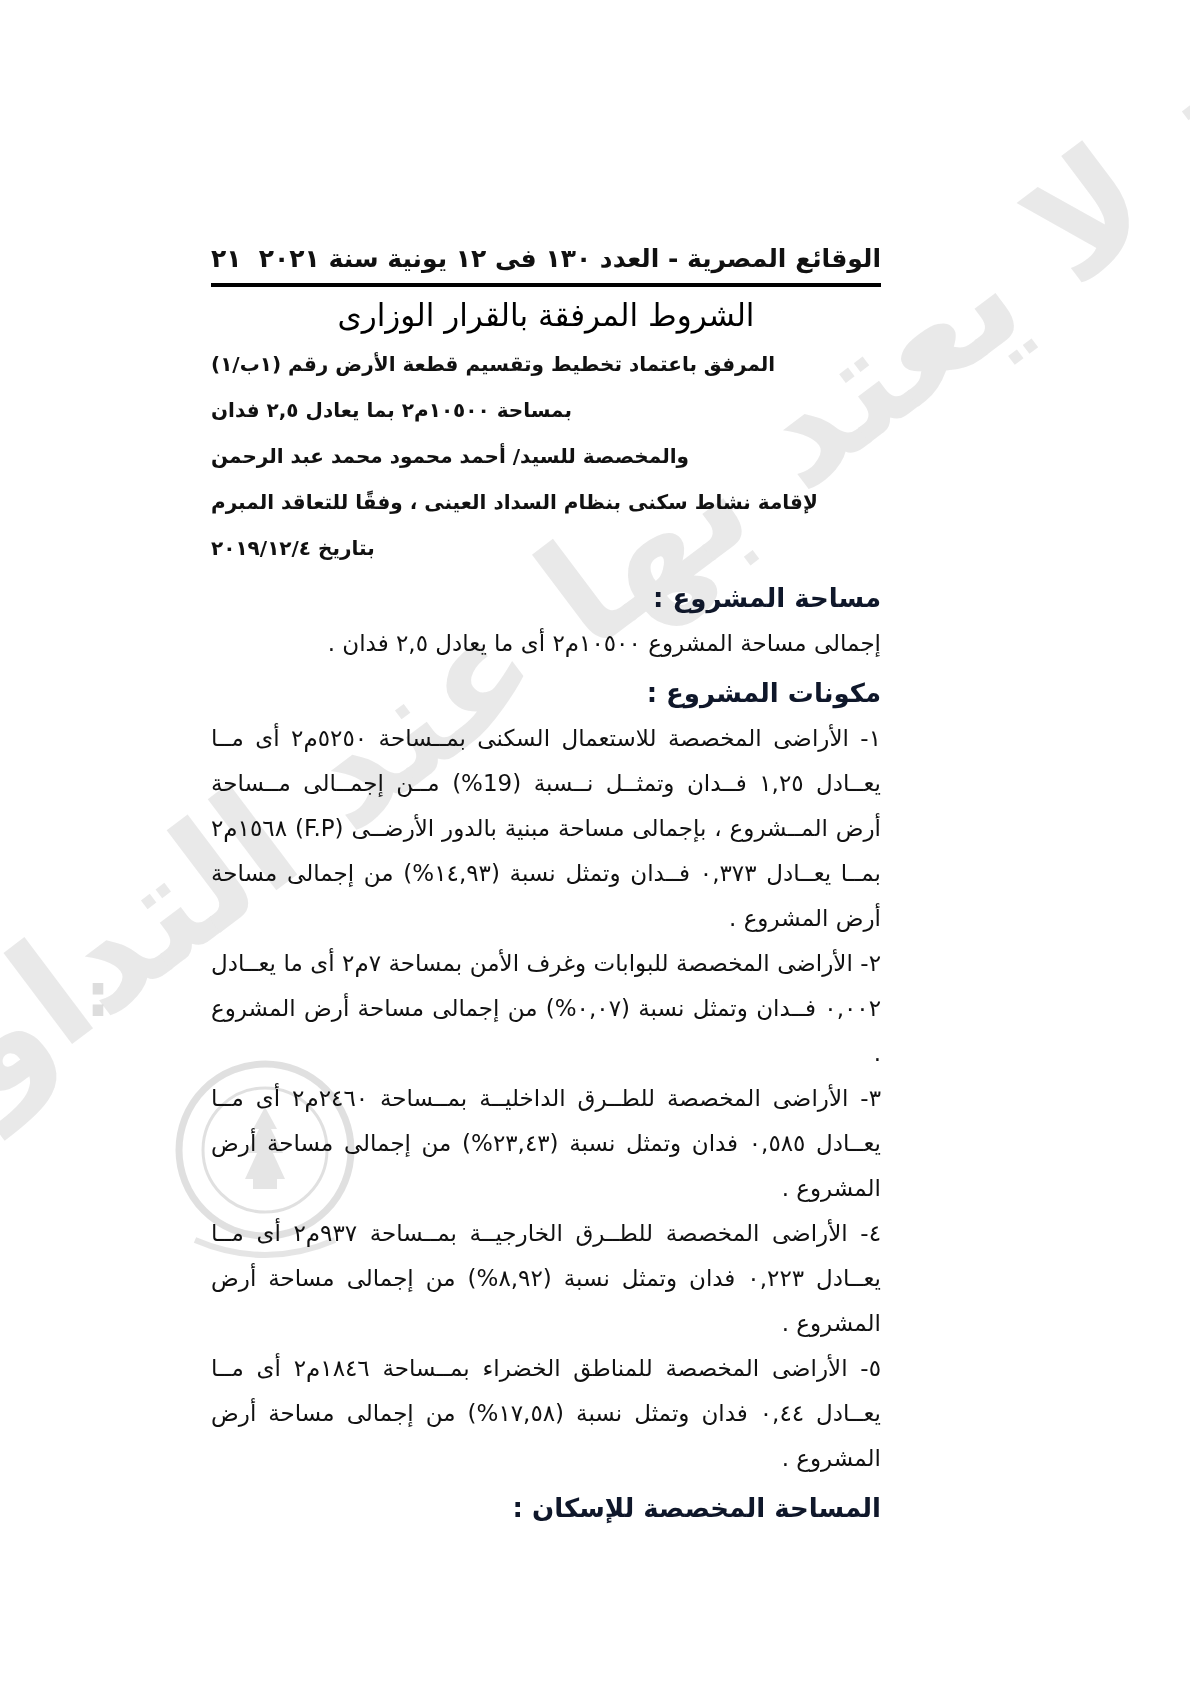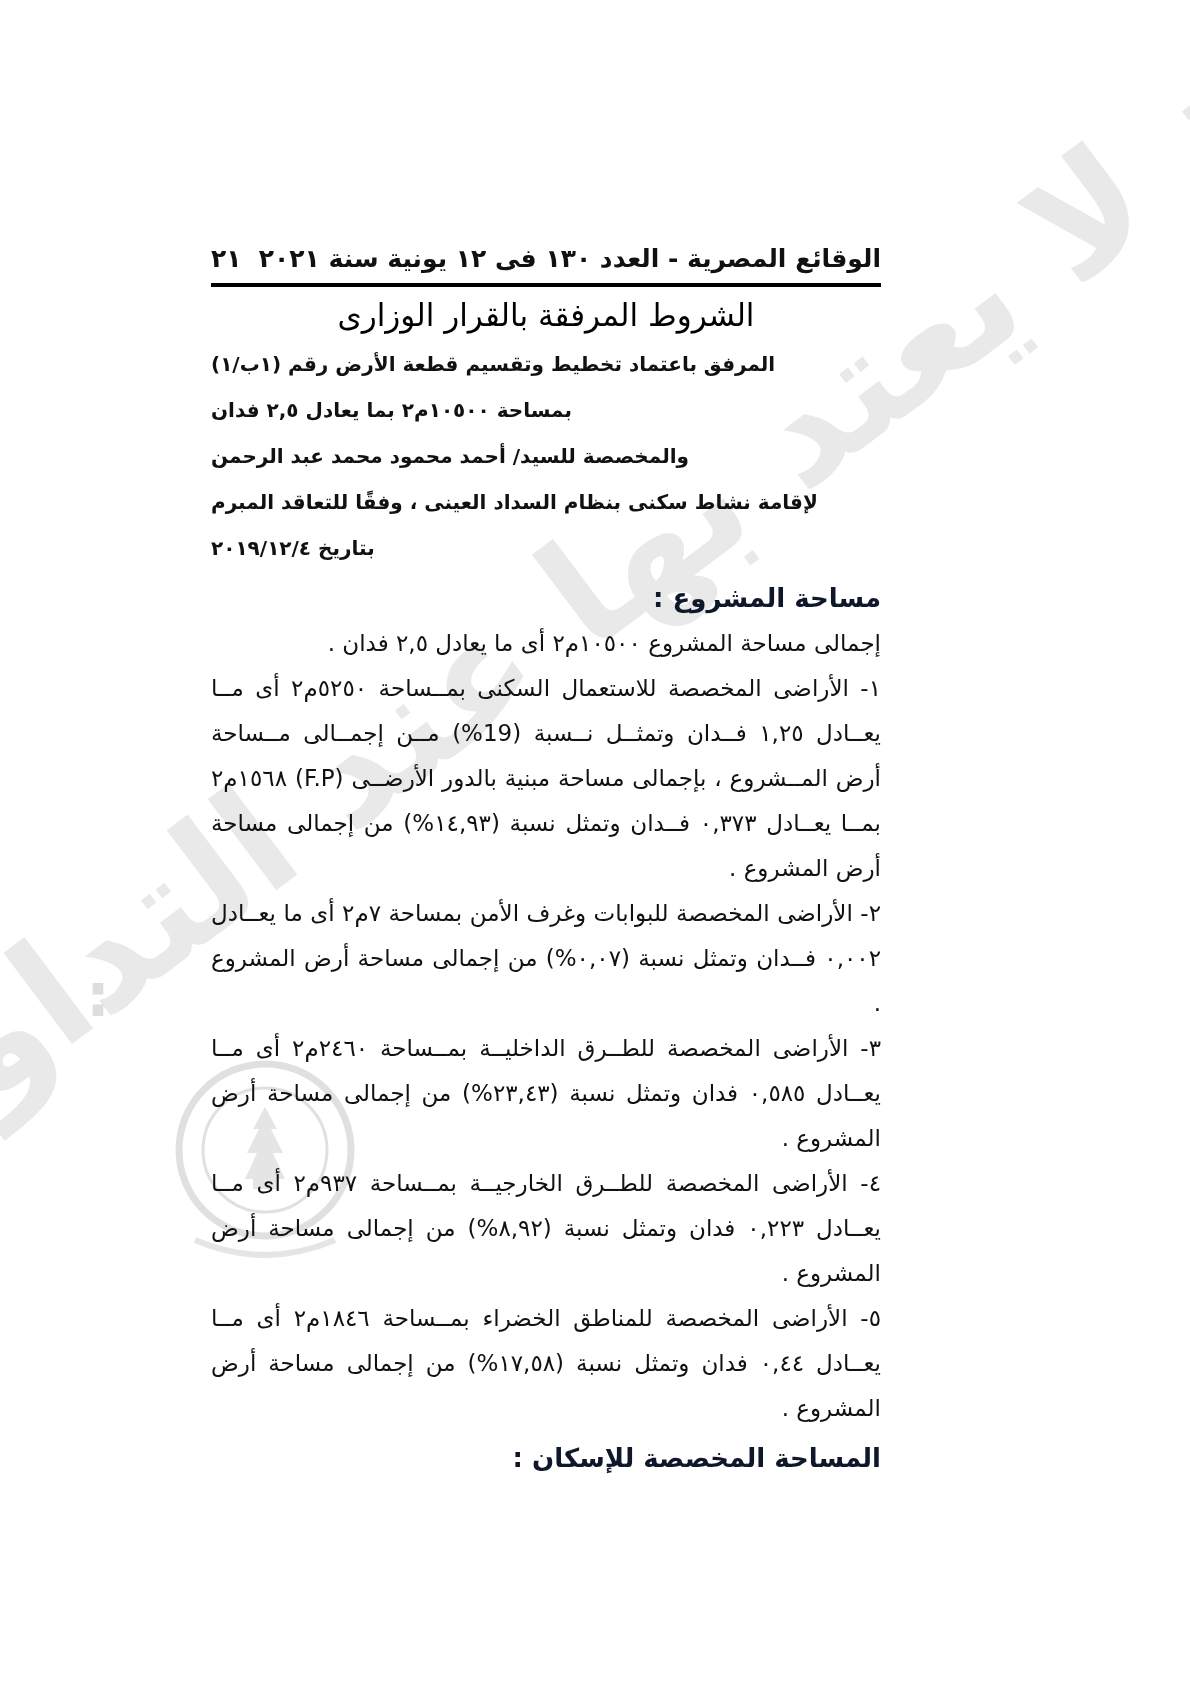--- a/index.html
+++ b/index.html
@@ -88,20 +88,21 @@
       <p>لإقامة نشاط سكنى بنظام السداد العينى ، وفقًا للتعاقد المبرم</p>
       <p>بتاريخ ٢٠١٩/١٢/٤</p>
     </div>
 
     <section>
       <h2 class="sec">مساحة المشروع :</h2>
       <p class="body">إجمالى مساحة المشروع ١٠٥٠٠م٢ أى ما يعادل ٢,٥ فدان .</p>
     </section>
 
     <section>
+      <h2 class="sec">مكونات المشروع :</h2>
       <p class="body">١- الأراضى المخصصة للاستعمال السكنى بمــساحة ٥٢٥٠م٢ أى مــا يعــادل ١,٢٥ فــدان وتمثــل نــسبة (19%) مــن إجمــالى مــساحة أرض المــشروع ، بإجمالى مساحة مبنية بالدور الأرضــى (F.P) ١٥٦٨م٢ بمــا يعــادل ٠,٣٧٣ فــدان وتمثل نسبة (١٤,٩٣%) من إجمالى مساحة أرض المشروع .</p>
       <p class="body">٢- الأراضى المخصصة للبوابات وغرف الأمن بمساحة ٧م٢ أى ما يعــادل ٠,٠٠٢ فــدان وتمثل نسبة (٠,٠٧%) من إجمالى مساحة أرض المشروع .</p>
       <p class="body">٣- الأراضى المخصصة للطــرق الداخليــة بمــساحة ٢٤٦٠م٢ أى مــا يعــادل ٠,٥٨٥ فدان وتمثل نسبة (٢٣,٤٣%) من إجمالى مساحة أرض المشروع .</p>
       <p class="body">٤- الأراضى المخصصة للطــرق الخارجيــة بمــساحة ٩٣٧م٢ أى مــا يعــادل ٠,٢٢٣ فدان وتمثل نسبة (٨,٩٢%) من إجمالى مساحة أرض المشروع .</p>
       <p class="body">٥- الأراضى المخصصة للمناطق الخضراء بمــساحة ١٨٤٦م٢ أى مــا يعــادل ٠,٤٤ فدان وتمثل نسبة (١٧,٥٨%) من إجمالى مساحة أرض المشروع .</p>
     </section>
 
     <section>
       <h2 class="sec">المساحة المخصصة للإسكان :</h2>
 

